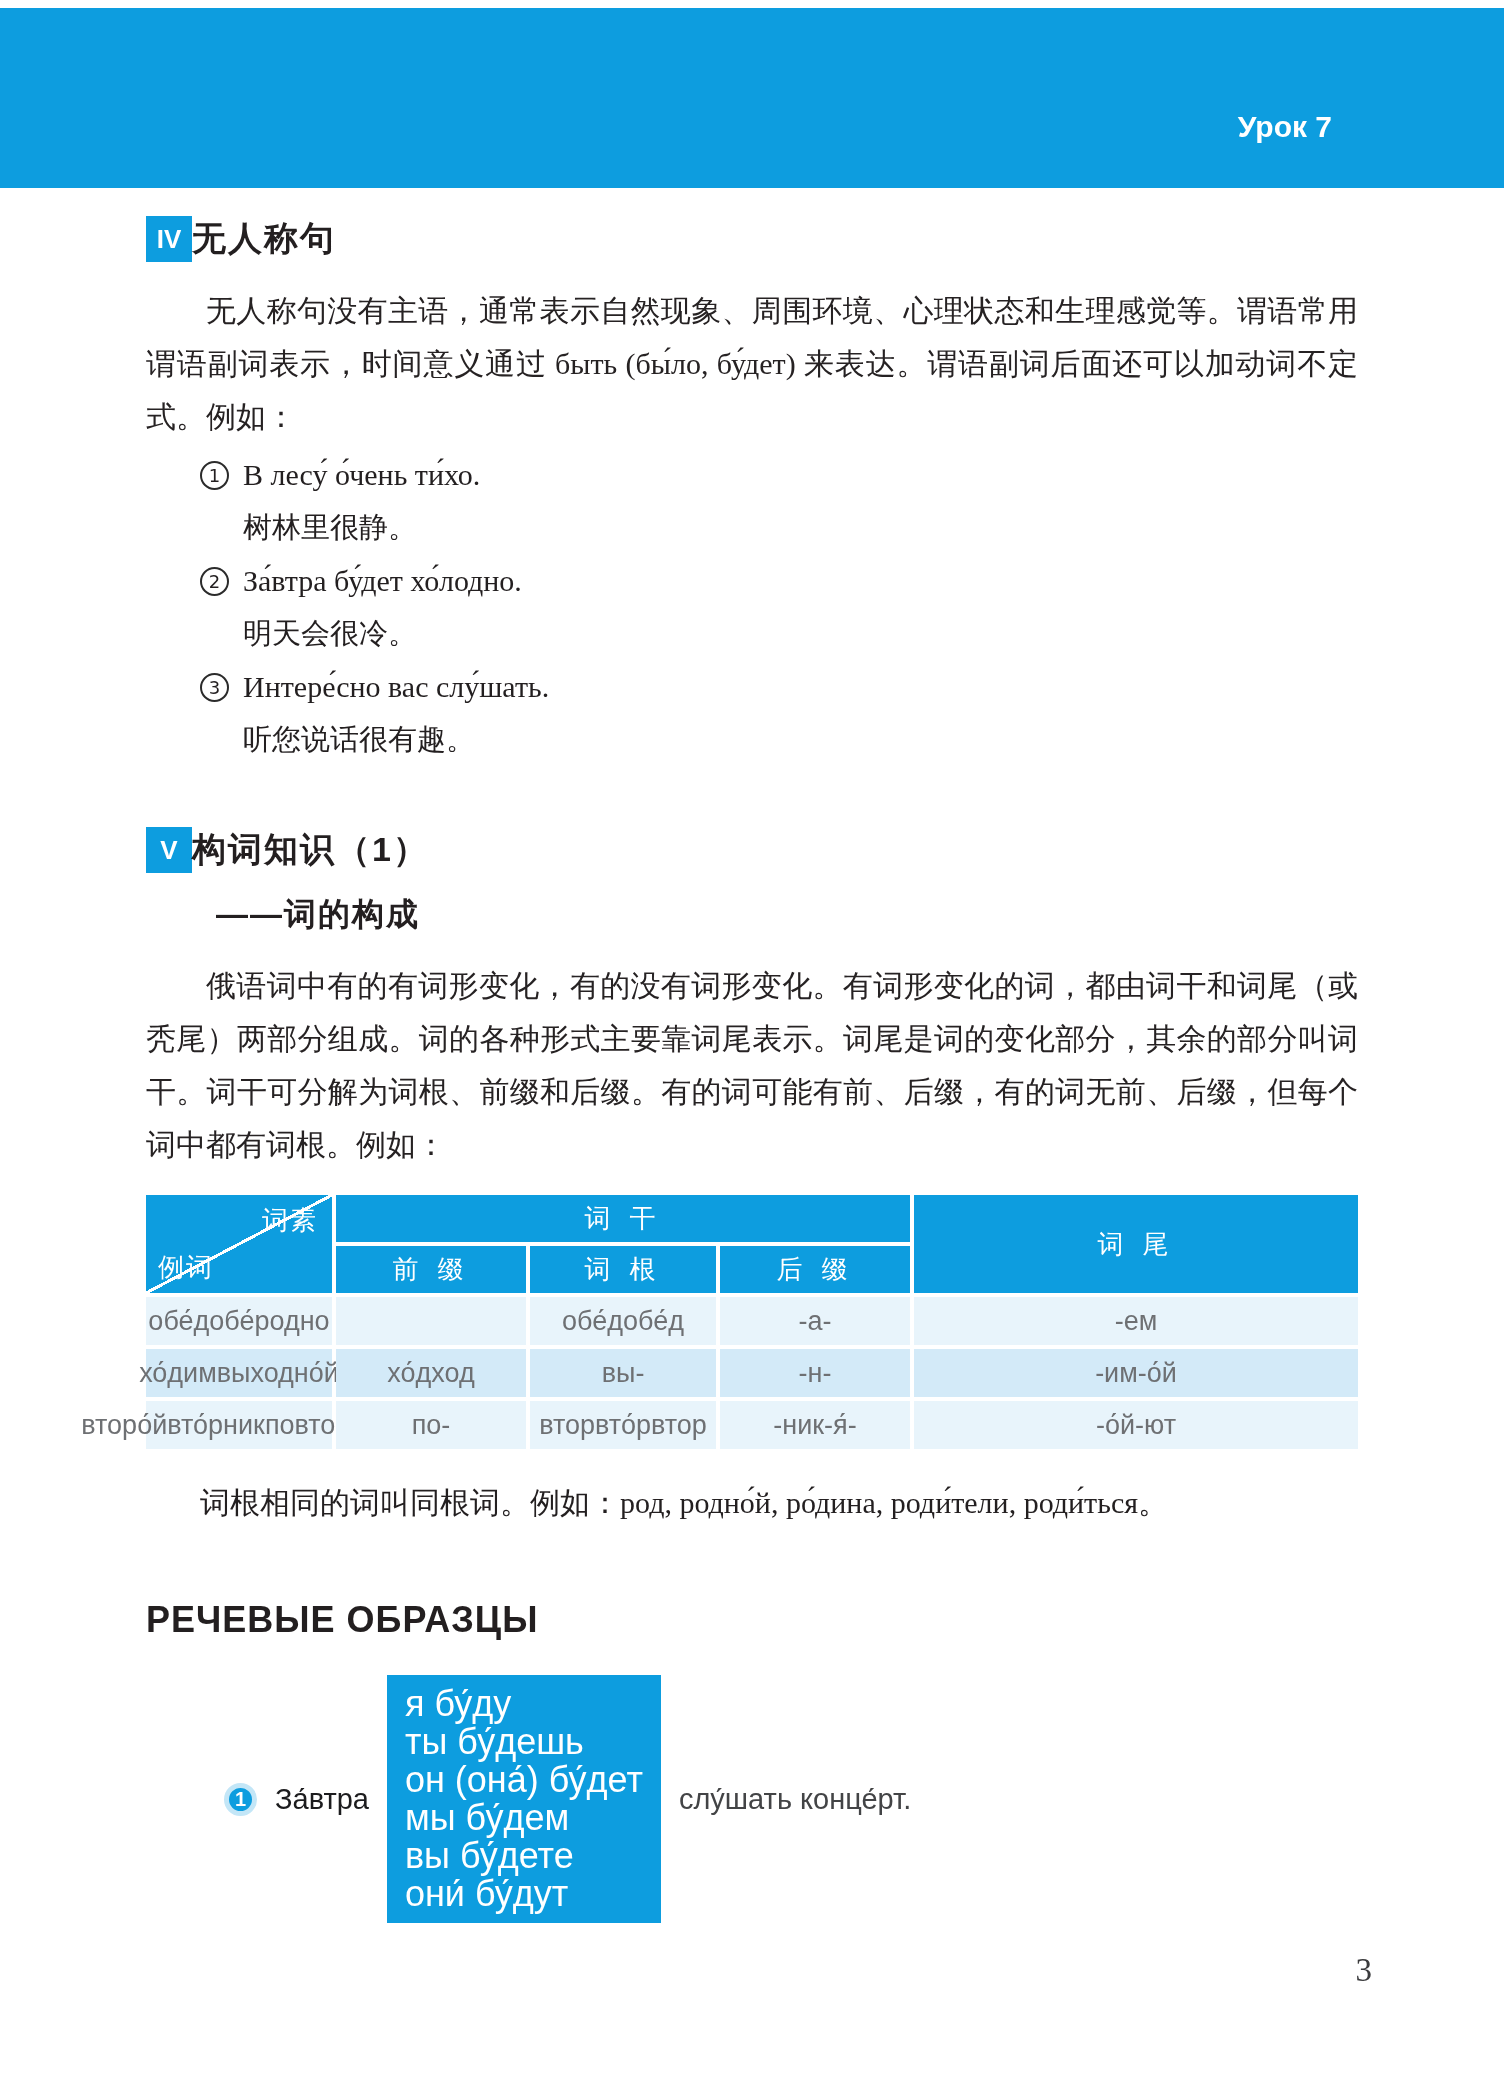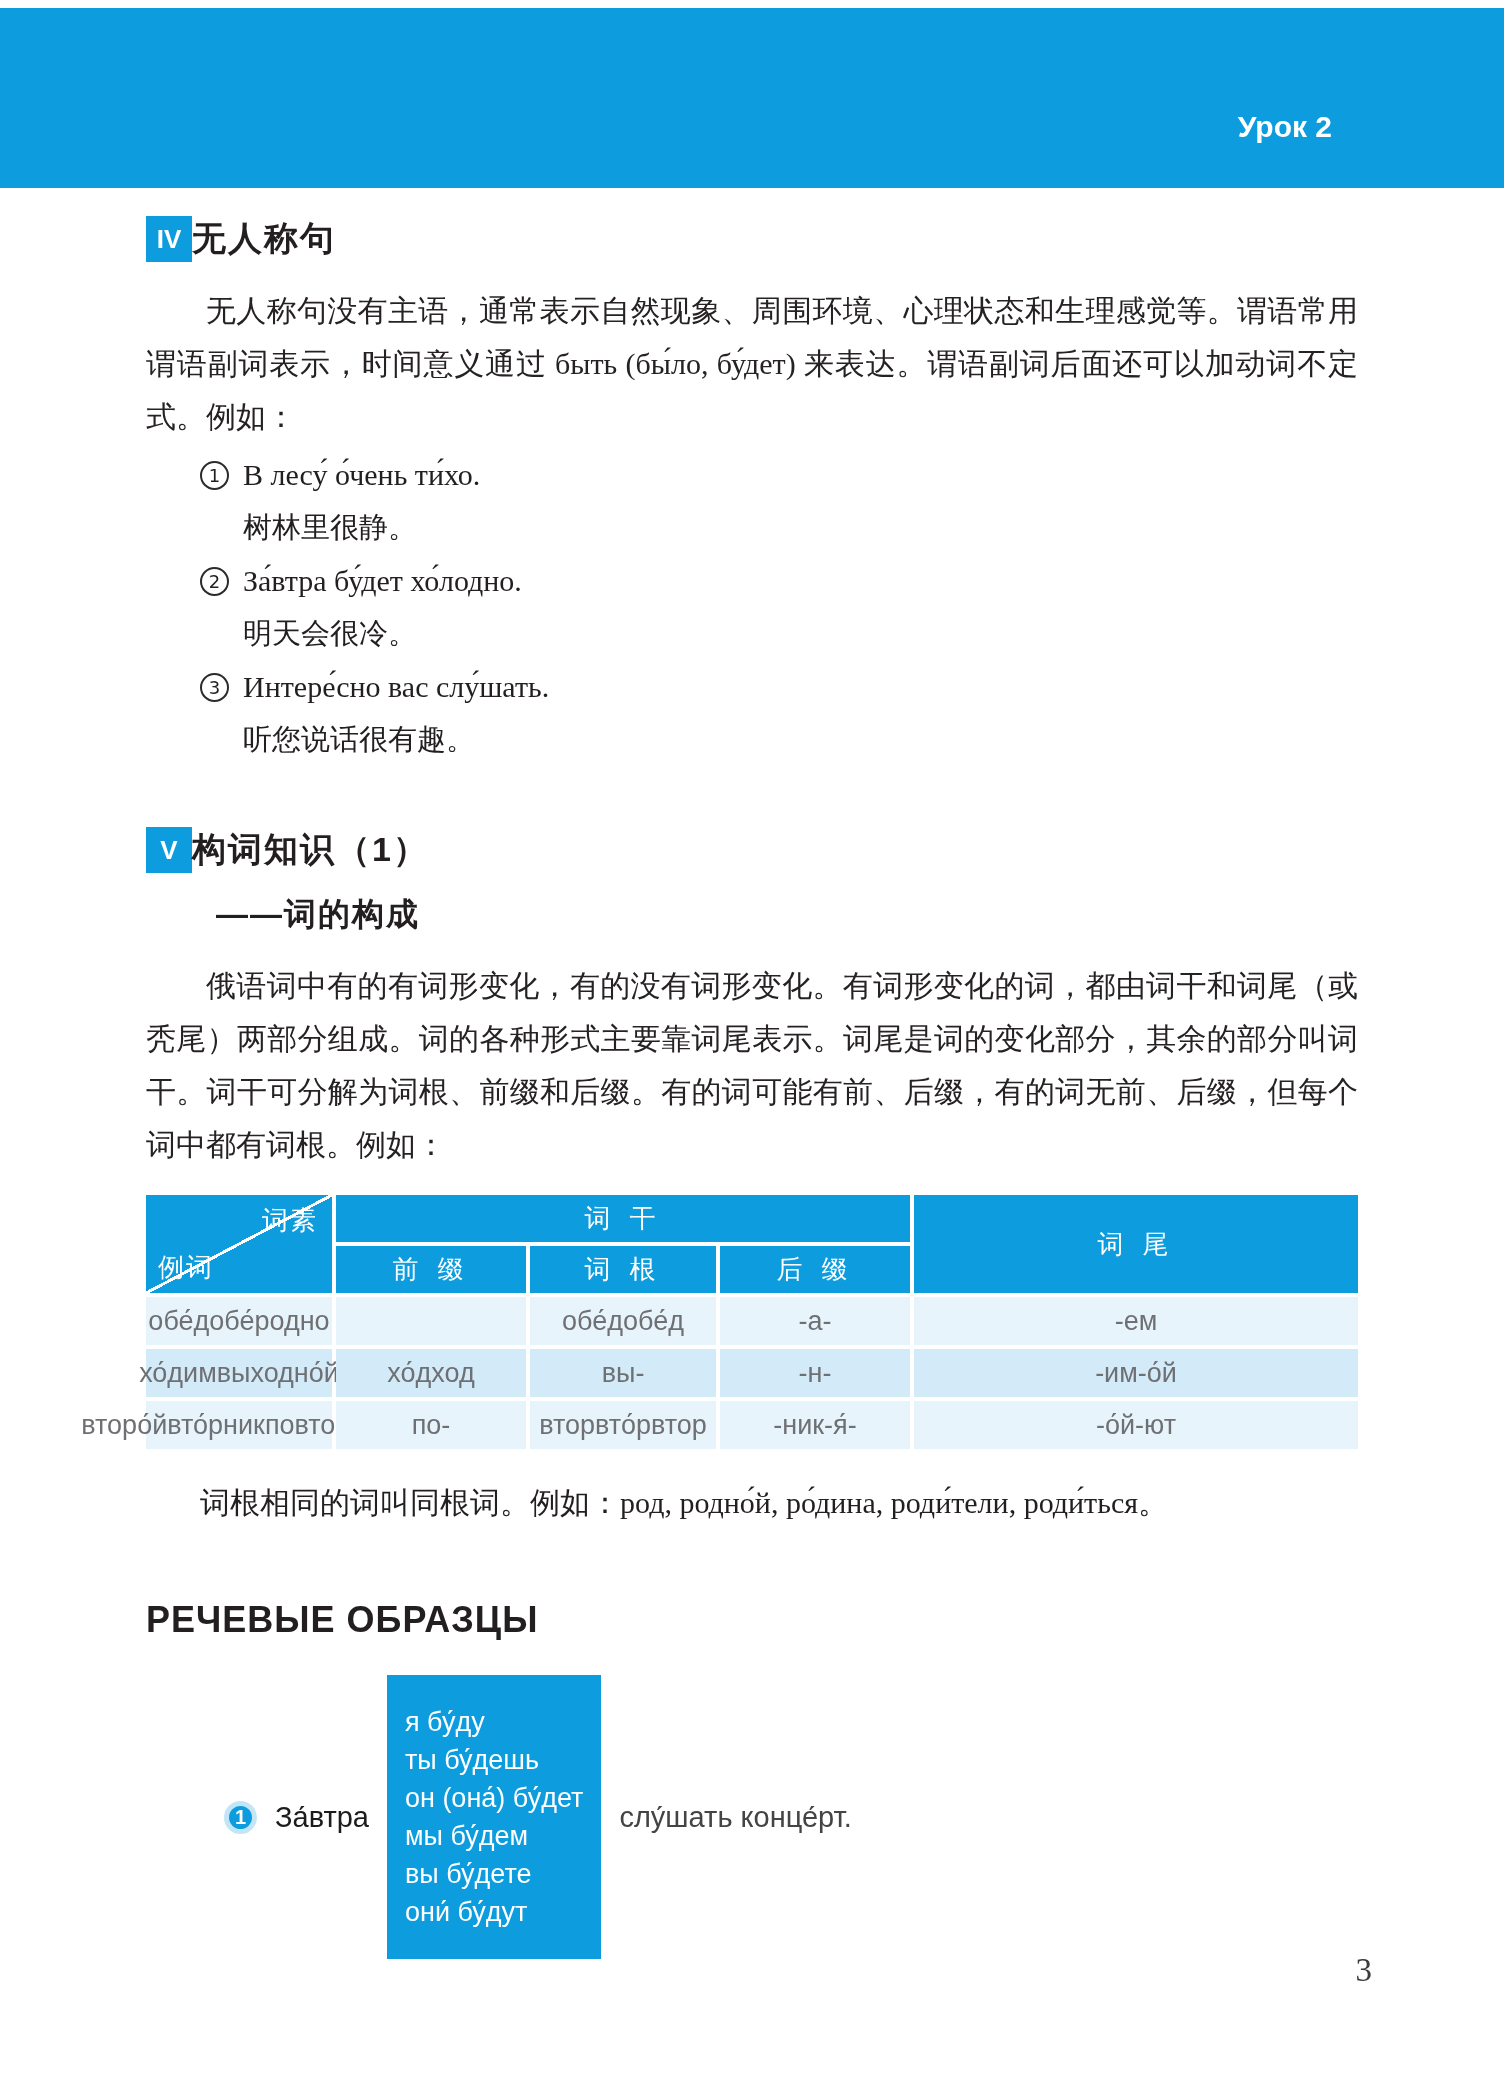--- a/index.html
+++ b/index.html
@@ -90,34 +90,34 @@
     font-family:"Liberation Sans","DejaVu Sans",sans-serif;
   }
   .num-badge {
     width:33px; height:33px; flex:0 0 auto; background:#0d9ddf;
     border:5px solid #c3e6f7; border-radius:50%;
     color:#fff; font:700 20px "Liberation Sans",sans-serif;
     display:flex; align-items:center; justify-content:center;
   }
   .speech-lead { font-size:29px; color:#1c1c1e; }
   .conj-box {
-    background:#0d9ddf; color:#ffffff; padding:28px 18px;
-    min-width:198px; font-size:27px; line-height:38px;
+    background:#0d9ddf; color:#ffffff; padding:10px 18px;
+    min-width:198px; font-size:36px; line-height:38px;
   }
   .speech-tail { font-size:29px; color:#434446; }
   .page-number {
     position:absolute; right:132px; bottom:106px;
     font:400 33px "Liberation Serif",serif; color:#3b3b3d;
   }
 </style>
 </head>
 <body>
 
 <header class="band">
-  <span class="lesson-label">Урок 2</span>
+  <span class="lesson-label">Урок 7</span>
 </header>
 
 <main class="content">
 
   <section class="sec4">
     <div class="sec-heading">
       <span class="sec-marker">IV</span>
       <span class="sec-title">无人称句</span>
     </div>
     <p class="para">无人称句没有主语，通常表示自然现象、周围环境、心理状态和生理感觉等。谓语常用谓语副词表示，时间意义通过 быть (бы́ло, бу́дет) 来表达。谓语副词后面还可以加动词不定式。例如：</p>

